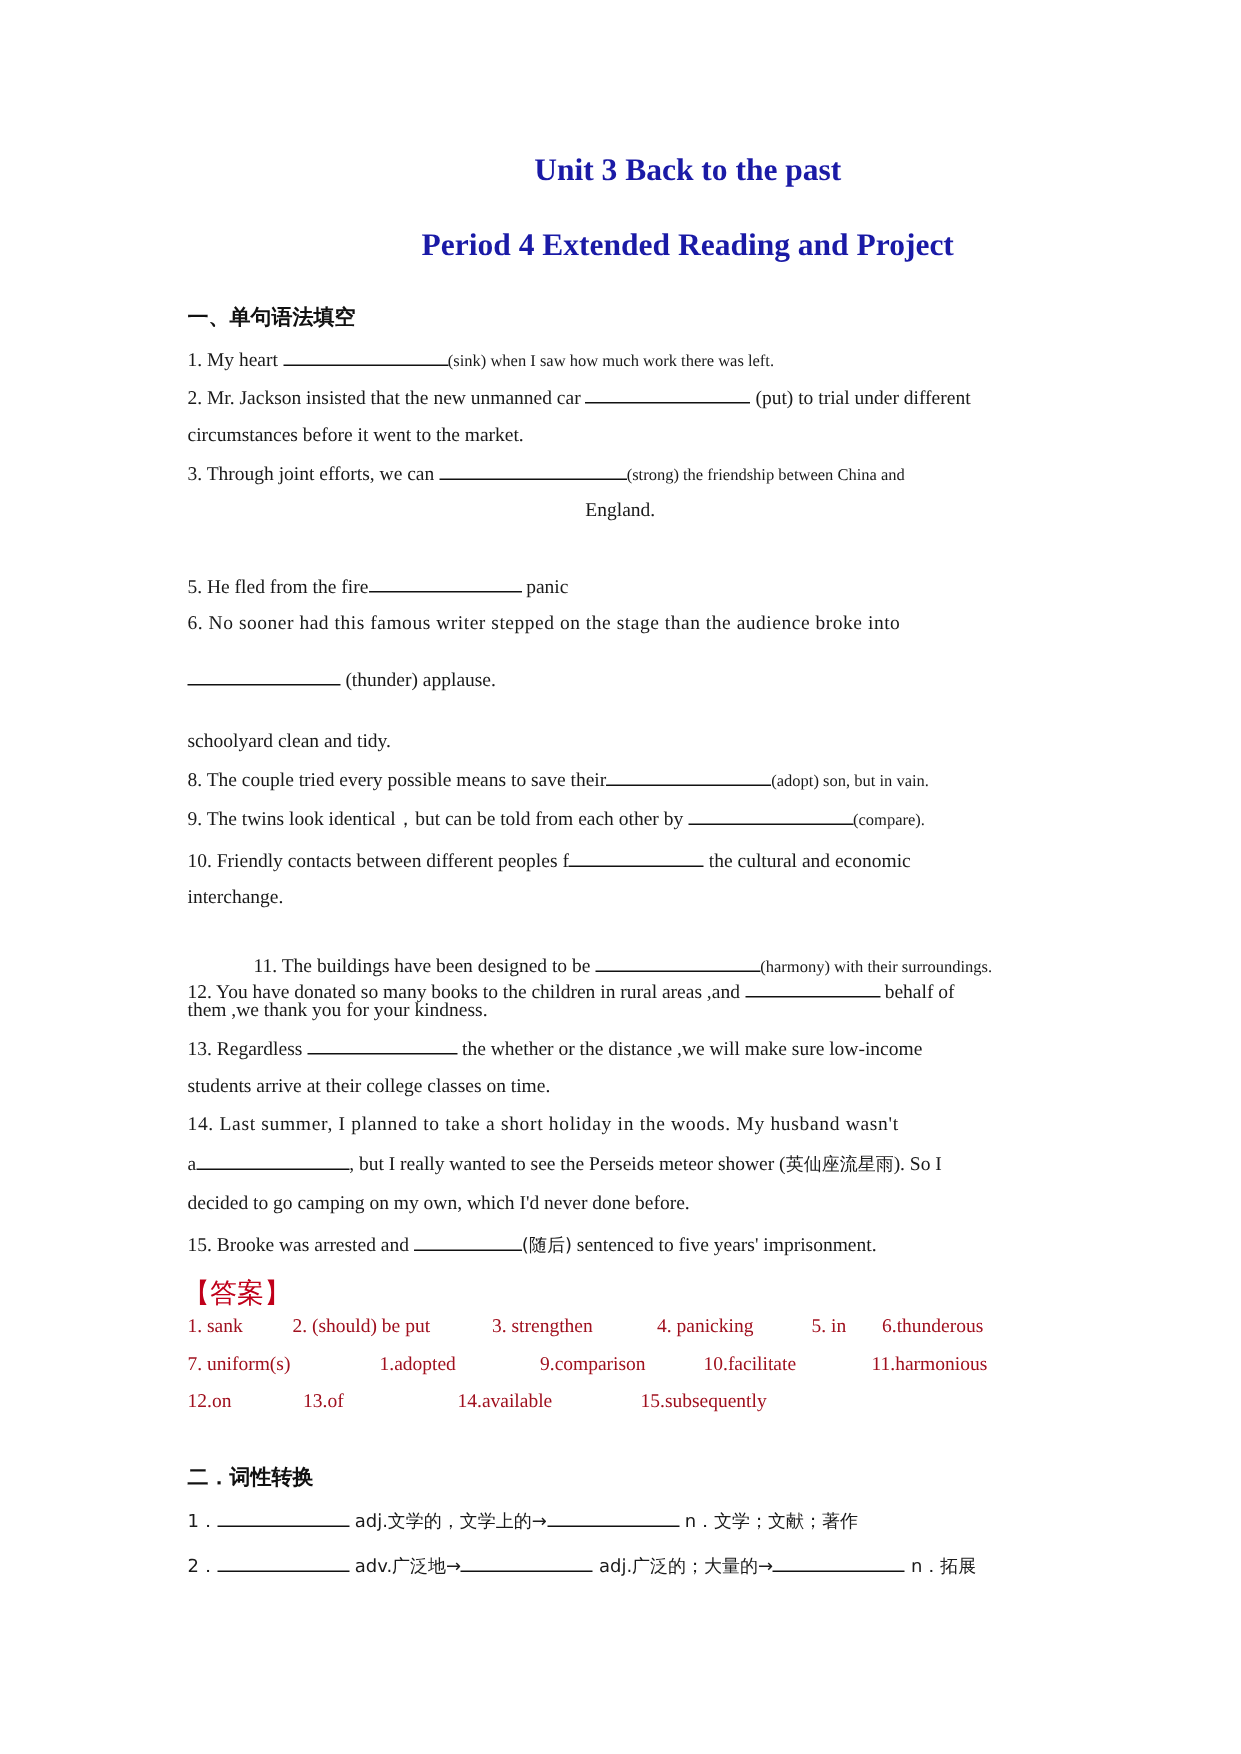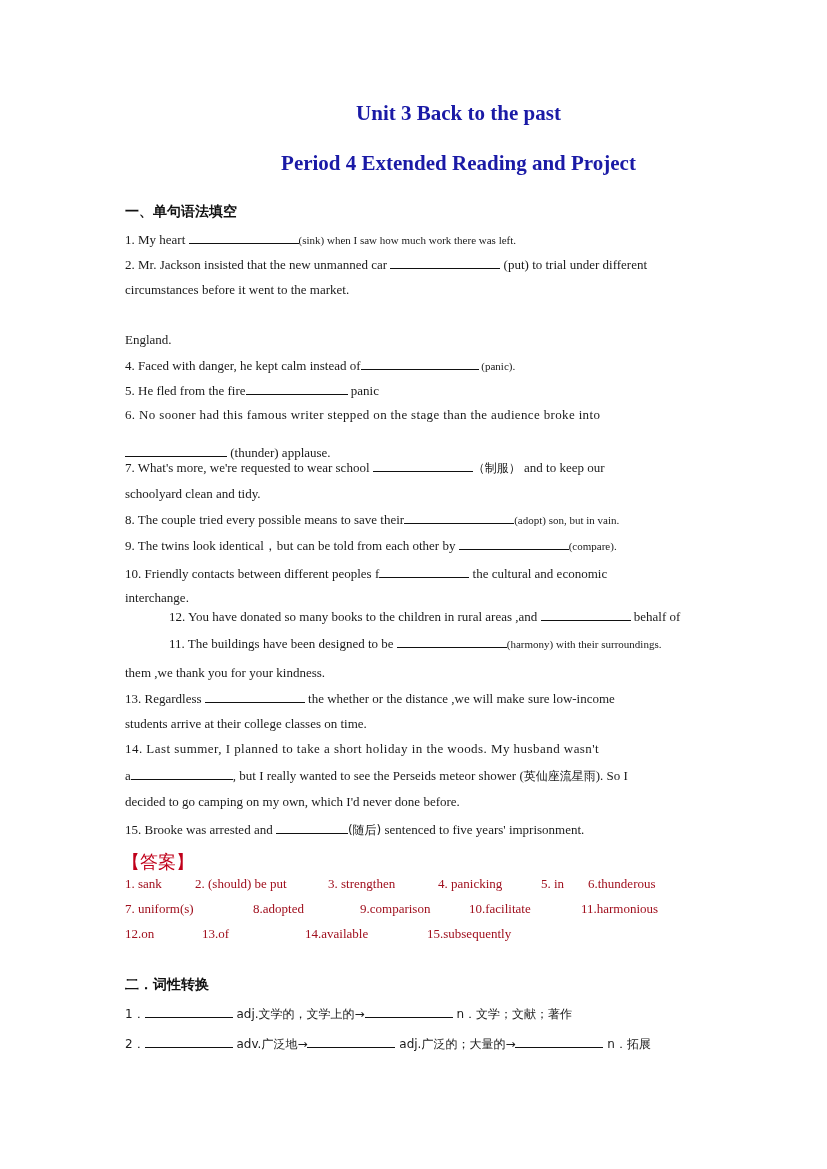--- a/index.html
+++ b/index.html
@@ -107,44 +107,40 @@
     <span>1.</span>
     <span>My heart </span><span class="blank" style="width:110px"></span><span class="small">(sink) when I saw how much work there was left.</span>
   </div>
 
   <div class="line" style="top:256px;">
     <span>2.</span>
     <span>Mr. Jackson insisted that the new unmanned car </span><span class="blank" style="width:110px"></span><span> (put) to trial under different</span>
   </div>
   <div class="line" style="top:282px;">circumstances before it went to the market.</div>
 
-  <div class="line" style="top:332px;">England.</div>
-
-  <div class="line" style="top:357px;">
-    <span>4.</span>
-    <span>Faced with danger, he kept calm instead of</span><span class="blank" style="width:118px"></span><span class="small"> (panic).</span>
-  </div>
+  <div class="line" style="top:307px;">
+    <span>3.</span>
+    <span>Through joint efforts, we can </span><span class="blank" style="width:125px"></span><span class="small">(strong) the friendship between China and</span>
+  </div>
+  <div class="line" style="top:332px;text-align:center;">England.</div>
+
 
   <div class="line" style="top:382px;">
     <span>5.</span>
     <span>He fled from the fire</span><span class="blank" style="width:102px"></span><span> panic</span>
   </div>
 
   <div class="line" style="top:407px; letter-spacing:0.35px;">
     <span>6.</span>
     <span>No sooner had this famous writer stepped on the stage than the audience broke into</span>
   </div>
   <div class="line" style="top:444px;">
     <span class="blank" style="width:102px"></span><span> (thunder) applause.</span>
   </div>
 
-  <div class="line" style="top:459px;">
-    <span>7.</span>
-    <span>What's more, we're requested to wear school </span><span class="blank" style="width:100px"></span><span class="cn">（制服）</span><span> and to keep our</span>
-  </div>
   <div class="line" style="top:486px;">schoolyard clean and tidy.</div>
 
   <div class="line" style="top:511px;">
     <span>8.</span>
     <span>The couple tried every possible means to save their</span><span class="blank" style="width:110px"></span><span class="small">(adopt) son, but in vain.</span>
   </div>
 
   <div class="line" style="top:537px;">
     <span>9.</span>
     <span>The twins look identical，but can be told from each other by </span><span class="blank" style="width:110px"></span><span class="small">(compare).</span>
@@ -154,21 +150,21 @@
     <span>10.</span>
     <span>Friendly contacts between different peoples f</span><span class="blank" style="width:90px"></span><span> the cultural and economic</span>
   </div>
   <div class="line" style="top:590px;">interchange.</div>
 
   <div class="line" style="top:635px;margin-left:44px;">
     <span>11.</span>
     <span>The buildings have been designed to be </span><span class="blank" style="width:110px"></span><span class="small">(harmony) with their surroundings.</span>
   </div>
 
-  <div class="line" style="top:608px;margin-left:44px;">
+  <div class="line" style="top:652px;">
     <span>12.</span>
     <span>You have donated so many books to the children in rural areas ,and </span><span class="blank" style="width:90px"></span><span> behalf of</span>
   </div>
   <div class="line" style="top:665px;">them ,we thank you for your kindness.</div>
 
   <div class="line" style="top:690px;">
     <span>13.</span>
     <span>Regardless </span><span class="blank" style="width:100px"></span><span> the whether or the distance ,we will make sure low-income</span>
   </div>
   <div class="line" style="top:716px;">students arrive at their college classes on time.</div>
@@ -192,21 +188,21 @@
   <div class="ans-row" style="top:876px;">
     <span style="left:0px">1. sank</span>
     <span style="left:70px">2. (should) be put</span>
     <span style="left:203px">3. strengthen</span>
     <span style="left:313px">4. panicking</span>
     <span style="left:416px">5. in</span>
     <span style="left:463px">6.thunderous</span>
   </div>
   <div class="ans-row" style="top:901px;">
     <span style="left:0px">7. uniform(s)</span>
-    <span style="left:128px">8.adopted</span>
+    <span style="left:128px">1.adopted</span>
     <span style="left:235px">9.comparison</span>
     <span style="left:344px">10.facilitate</span>
     <span style="left:456px">11.harmonious</span>
   </div>
   <div class="ans-row" style="top:926px;">
     <span style="left:0px">12.on</span>
     <span style="left:77px">13.of</span>
     <span style="left:180px">14.available</span>
     <span style="left:302px">15.subsequently</span>
   </div>

